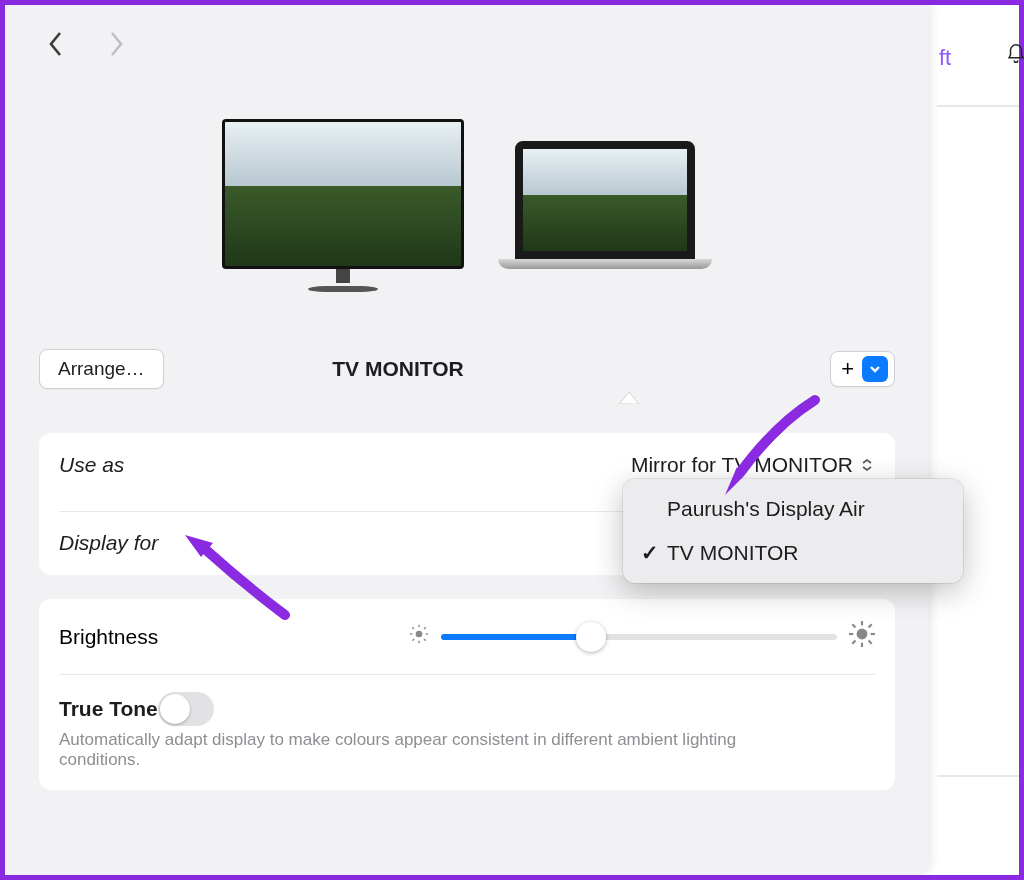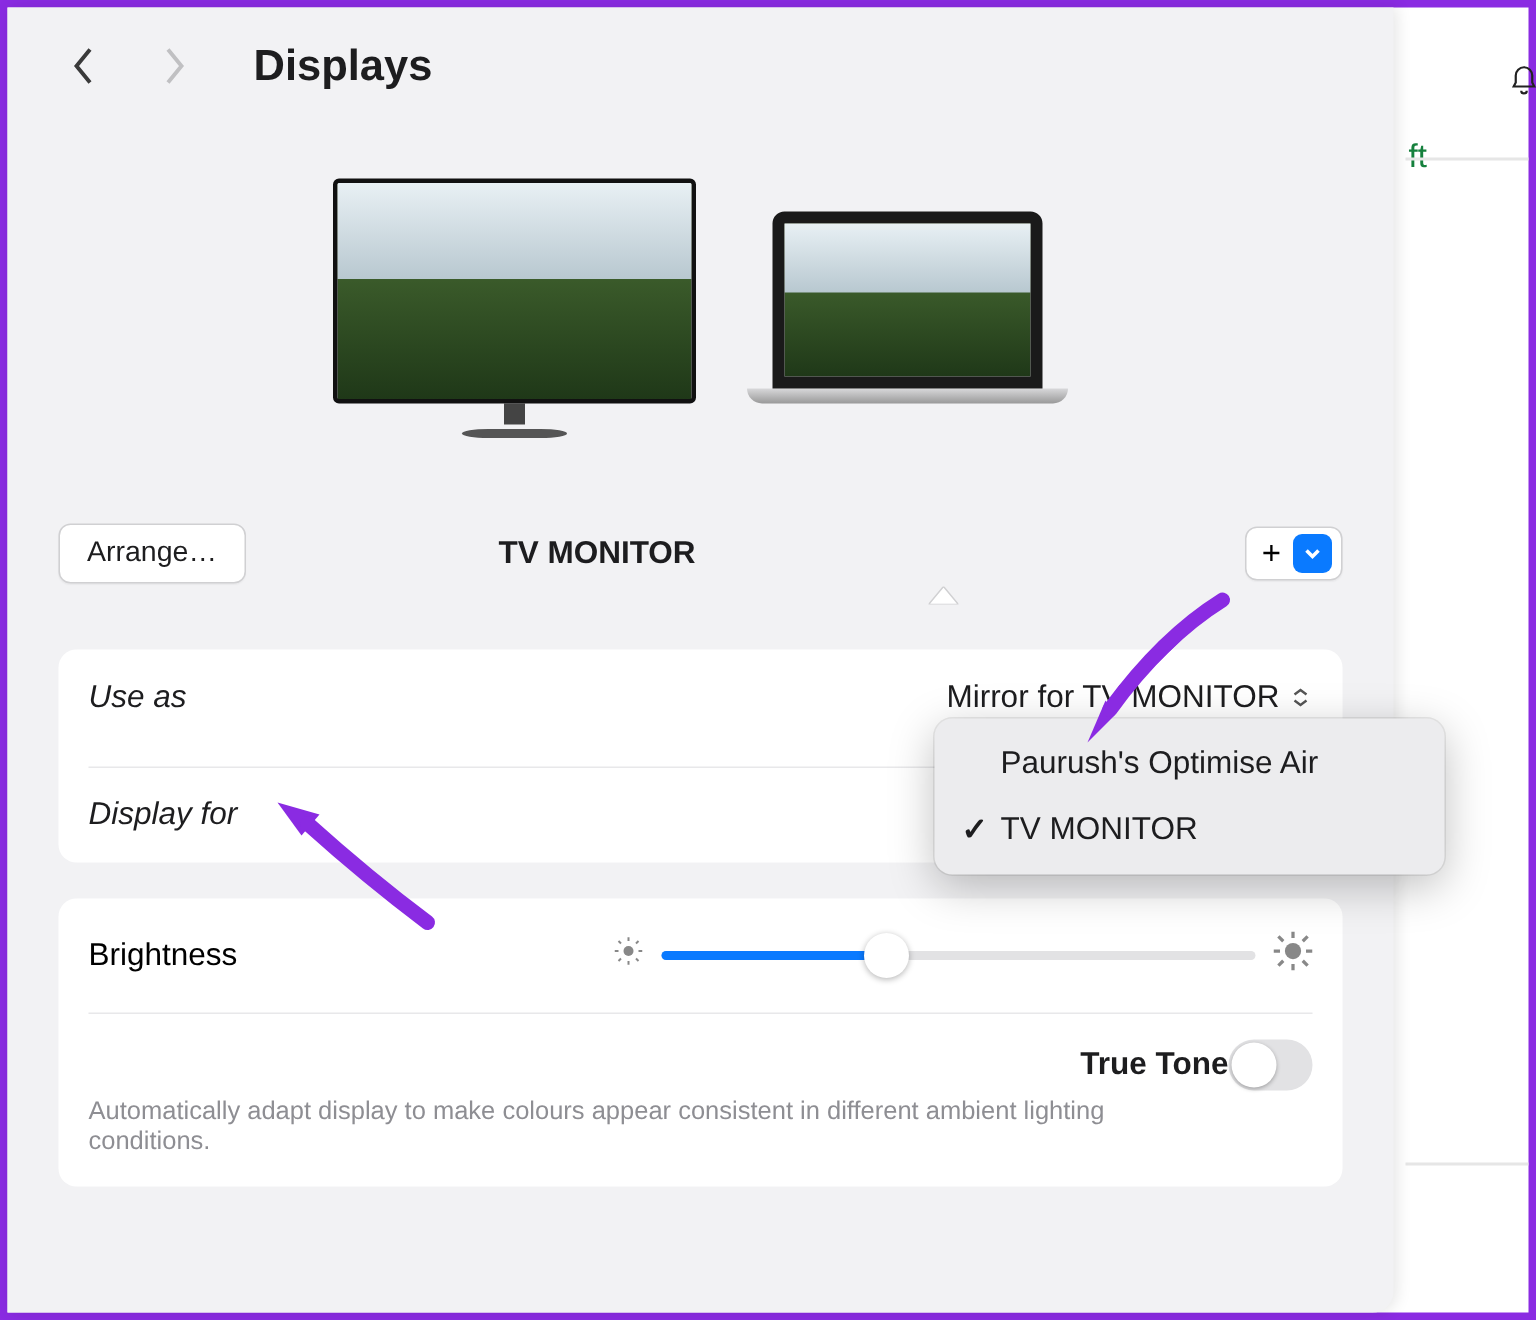--- a/index.html
+++ b/index.html
@@ -26,23 +26,22 @@
     height: 870px;
     background: #f2f2f4;
     border-radius: 0 0 14px 0;
     box-shadow: 2px 0 10px rgba(0,0,0,.1);
   }
   
   .behind-text {
     position: absolute;
     top: 40px;
     left: 934px;
-    color: #15803d;
+    color: #8b5cf6;
     font-size: 22px;
-    margin-top: 46px;
   }
   .bell-icon { position:absolute; top:38px; left:1000px; }
   .bell-icon svg { width:22px;height:22px;stroke:#222;fill:none;stroke-width:1.6; }
   .side-line { position:absolute; left:932px; top:100px; width:82px; height:2px; background:#e6e6e6; }
   .side-line2 { position:absolute; left:932px; top:770px; width:82px; height:2px; background:#e6e6e6; }
 
   
   .header { display:flex; align-items:center; padding: 22px 26px 10px 34px; gap:26px;}
   .nav-btn { width:34px; height:34px; display:flex;align-items:center;justify-content:center;border-radius:6px;}
   .nav-btn svg{stroke:#3a3a3a;stroke-width:2.6;fill:none;}
@@ -98,21 +97,21 @@
   .toggle.on{background:#0a7aff;}
   .toggle.off{background:#e2e2e4;}
   .toggle-knob{width:30px;height:30px;background:#fff;border-radius:50%;position:absolute;top:2px;box-shadow:0 1px 3px rgba(0,0,0,.3);}
   .toggle.on .toggle-knob{right:2px;}
   .toggle.off .toggle-knob{left:2px;}
 
   .row2{display:flex;align-items:center;justify-content:space-between;padding:20px 20px;font-size:21px;position:relative;}
   .row2::before{content:'';position:absolute;top:0;left:20px;right:20px;height:1px;background:#e8e8ea;}
   .tt-block{padding:18px 20px 20px 20px;position:relative;}
   .tt-block::before{content:'';position:absolute;top:0;left:20px;right:20px;height:1px;background:#e8e8ea;}
-  .tt-head{display:flex;justify-content:flex-end;align-items:center;}
+  .tt-head{display:flex;justify-content:flex-start;align-items:center;}
   .tt-title{font-size:21px;font-weight:600;color:#1d1d1f;}
   .tt-desc{font-size:17px;color:#8e8e93;margin-top:4px;max-width:720px;}
 
   
   .popover{position:absolute;left:618px;top:474px;width:340px;background:#ececee;border-radius:12px;box-shadow:0 8px 30px rgba(0,0,0,.25),0 0 0 1px rgba(0,0,0,.08);padding:8px 0;}
   .pop-item{padding:10px 20px 10px 44px;font-size:21px;color:#1d1d1f;position:relative;}
   .pop-item.checked::before{content:'✓';position:absolute;left:18px;font-weight:600;}
 
   
   .arrow{position:absolute;pointer-events:none;}
@@ -139,21 +138,20 @@
       <div class="nav-btn">
         <svg width="18" height="28" viewBox="0 0 18 28">
             <polyline points="13,3 4,14 13,25"></polyline>
           </svg>
       </div>
       <div class="nav-btn disabled">
         <svg width="18" height="28" viewBox="0 0 18 28">
             <polyline points="5,3 14,14 5,25"></polyline>
           </svg>
       </div>
-      <div class="title">Displays</div>
     </div>
 
     <div class="preview-area">
       <div class="monitor">
         <div class="tv-screen"></div>
         <div class="tv-neck"></div>
         <div class="tv-stand"></div>
       </div>
       <div class="mac">
         <div class="mac-screen"></div>
@@ -240,21 +238,21 @@
           <div class="tt-title">True Tone</div>
           <div class="toggle off" id="tttoggle">
               <div class="toggle-knob"></div>
             </div>
         </div>
         <div class="tt-desc">Automatically adapt display to make colours appear consistent in different ambient lighting conditions.</div>
       </div>
     </div>
 
     <div class="popover">
-      <div class="pop-item">Paurush's Optimise Air</div>
+      <div class="pop-item">Paurush's Display Air</div>
       <div class="pop-item checked">TV MONITOR</div>
     </div>
 
     <div class="arrow" style="left:720px;top:390px">
       <svg width="100" height="100">
           <polygon points="0,100 12,72 18,82"></polygon>
           <path d="M15 78 Q 50 30 90 5" stroke="#8a2be2" stroke-width="10" fill="none" stroke-linecap="round"></path>
         </svg>
     </div>
     <div class="arrow" style="left:180px;top:530px">

